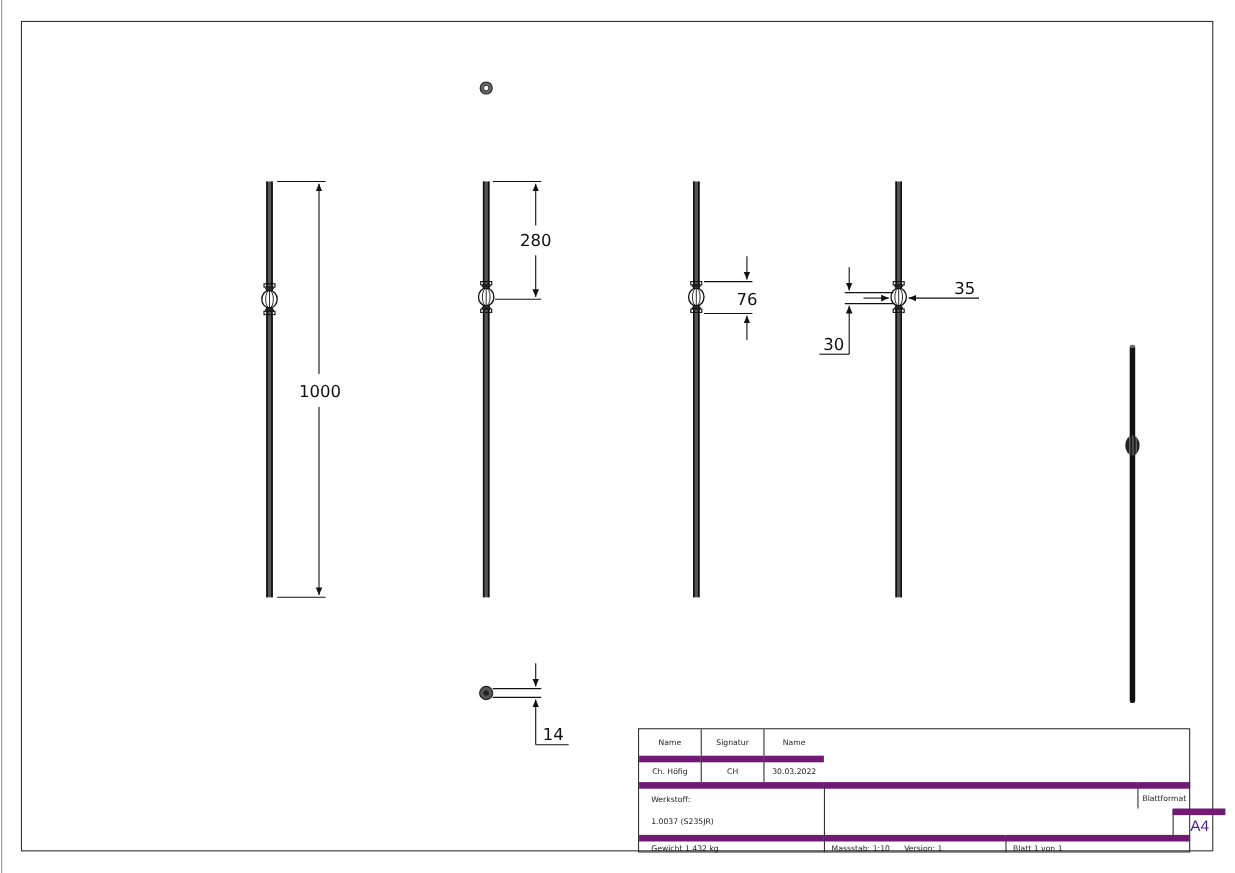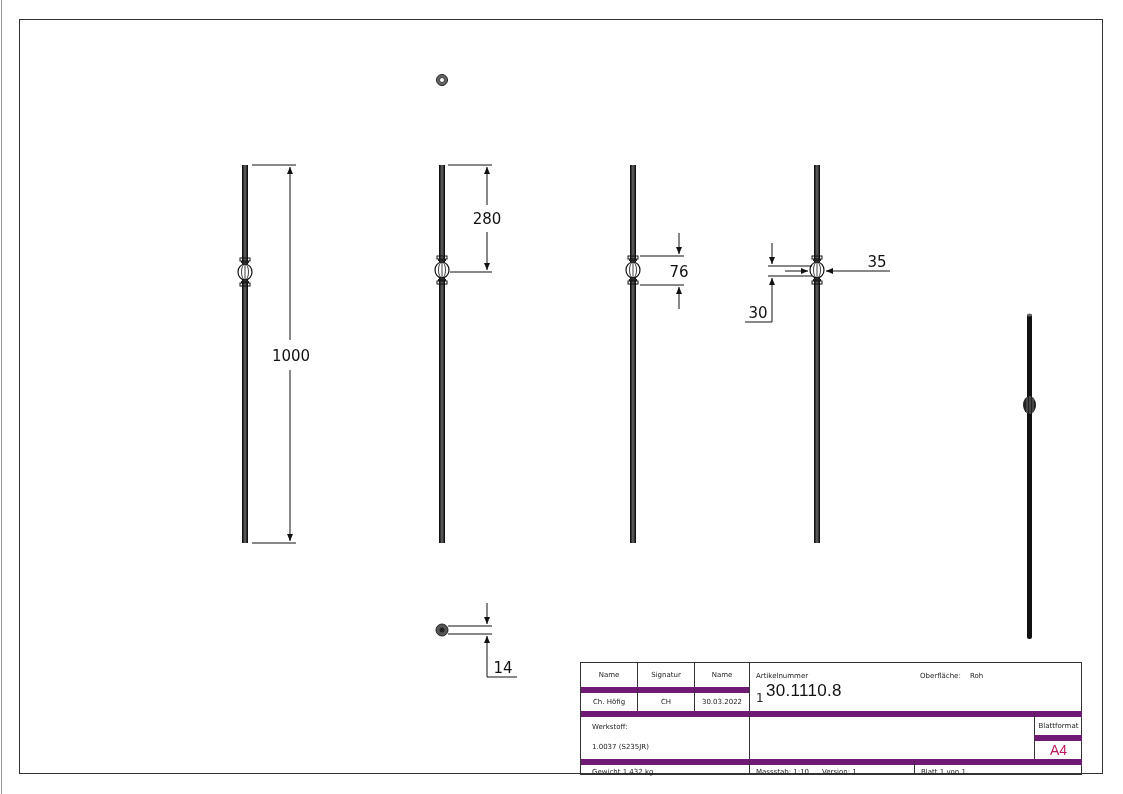--- a/index.html
+++ b/index.html
@@ -8,21 +8,21 @@
   .frame{position:absolute;left:19px;top:19px;width:1084px;height:755px;border:1px solid #333;box-sizing:border-box;}
   svg.drawing{position:absolute;left:0;top:0;}
   .dimtxt{font-family:"DejaVu Sans","Liberation Sans",sans-serif;font-size:15px;fill:#111;}
   
   .tb{position:absolute;left:580px;top:662px;width:502px;height:113px;border:1px solid #333;box-sizing:border-box;font-size:7px;color:#222;}
   .cell{position:absolute;box-sizing:border-box;}
   .bl{border-left:1px solid #333;}
   .bt{border-top:6px solid #701a75;}
   .center{display:flex;align-items:center;justify-content:center;}
   .artno{font-family:"Liberation Sans",sans-serif;font-size:17px;color:#111;letter-spacing:0.3px;}
-  .a4{font-family:"Liberation Sans",sans-serif;font-size:14px;color:#be185d;}
+  .a4{font-family:"Liberation Sans",sans-serif;font-size:14px;color:#4c1d95;margin-left:32px;}
 </style>
 </head>
 <body>
 
 <div class="edge"></div>
 <div class="frame"></div>
 
 <svg class="drawing" width="1123" height="794" viewBox="0 0 1123 794">
   <defs>
     <marker id="arr" markerWidth="8" markerHeight="8" refX="7" refY="4" orient="auto" markerUnits="userSpaceOnUse">
@@ -119,27 +119,20 @@
 <div class="tb">
 
   <div class="cell center" style="left:0;top:0;width:56px;height:24px;">Name</div>
   <div class="cell center bl" style="left:56px;top:0;width:57px;height:24px;">Signatur</div>
   <div class="cell center bl" style="left:113px;top:0;width:55px;height:24px;">Name</div>
 
   <div class="cell center bt" style="left:0;top:24px;width:56px;height:24px;">Ch. Höfig</div>
   <div class="cell center bt bl" style="left:56px;top:24px;width:57px;height:24px;">CH</div>
   <div class="cell center bt bl" style="left:113px;top:24px;width:55px;height:24px;text-align:center;">30.03.2022</div>
 
-  <div class="cell bl" style="left:168px;top:0;width:333px;height:48px;">
-    <span style="position:absolute;left:6px;top:9px;">Artikelnummer</span>
-    <span style="position:absolute;left:6px;top:28px;font-size:12px;">1</span>
-    <span class="artno" style="position:absolute;left:16px;top:18px;">30.1110.8</span>
-    <span style="position:absolute;left:170px;top:9px;">Oberfläche:</span>
-    <span style="position:absolute;left:220px;top:9px;">Roh</span>
-  </div>
 
   <div class="cell bt" style="left:0;top:48px;width:168px;height:48px;">
     <span style="position:absolute;left:11px;top:6px;">Werkstoff:</span>
     <span style="position:absolute;left:11px;top:26px;">1.0037 (S235JR)</span>
   </div>
   <div class="cell bt bl" style="left:168px;top:48px;width:285px;height:48px;"></div>
   <div class="cell bt bl center" style="left:453px;top:48px;width:48px;height:24px;font-size:7px;text-align:center;">Blattformat</div>
   <div class="cell bt bl center a4" style="left:453px;top:72px;width:48px;height:24px;">A4</div>
 
   <div class="cell bt" style="left:0;top:96px;width:168px;height:16px;">

